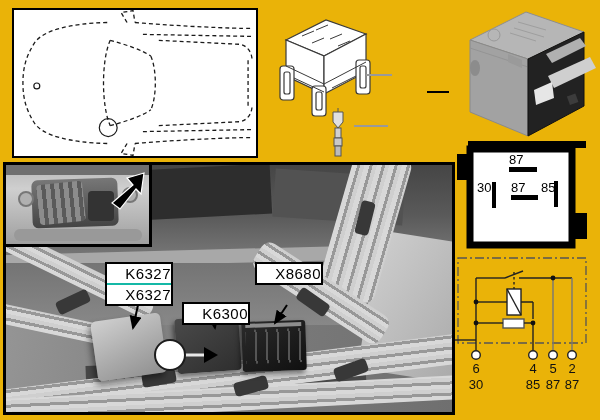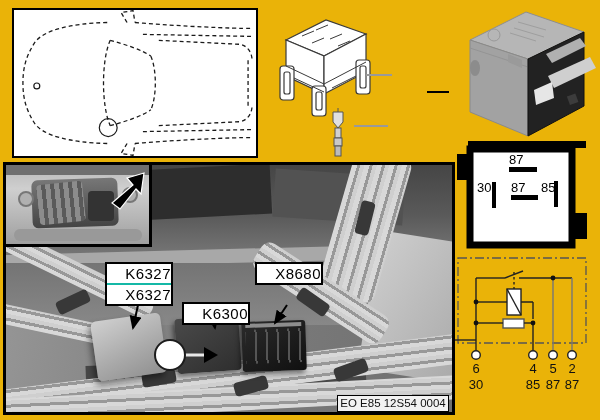--- a/index.html
+++ b/index.html
@@ -253,21 +253,20 @@
       <div class="lbl-row">K6327</div>
       <div class="lbl-row">X6327</div>
     </div>
     <div class="abs lbl-box" style="left:176px;top:97px;margin-top:40px;">
       <div class="lbl-row">K6300</div>
     </div>
     <div class="abs lbl-box" style="left:249px;top:97px;">
       <div class="lbl-row">X8680</div>
     </div>
 
-    <div class="abs eo-label">EO E85 12S54 0004</div>
   </div>
 
   <div class="abs inset">
     <div class="abs in-cowl"></div>
     <div class="abs in-block"></div>
     <div class="abs in-cover"></div>
     <div class="abs in-intake"></div>
     <div class="abs in-tower" style="left:12px;top:26px;"></div>
     <div class="abs in-tower" style="left:116px;top:22px;"></div>
     <div class="abs in-bumper"></div>

